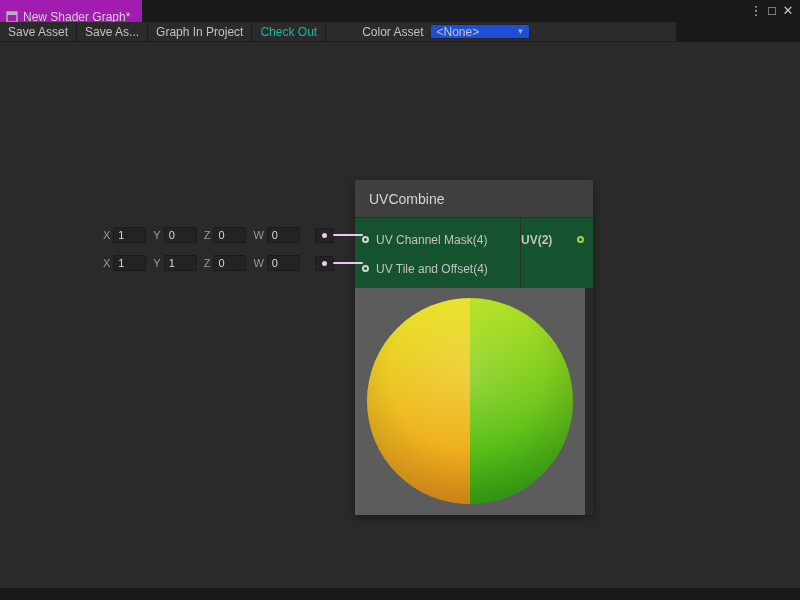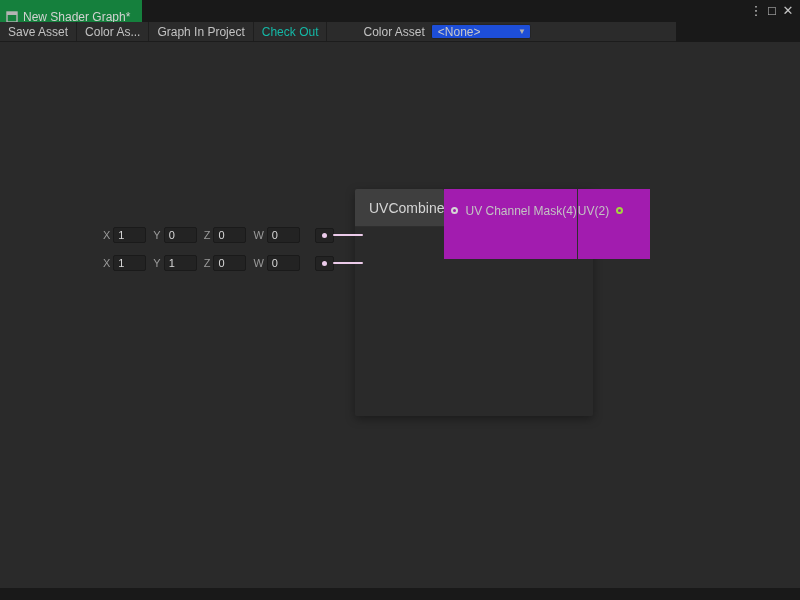--- a/index.html
+++ b/index.html
@@ -4,21 +4,21 @@
 <style>
   * { margin:0; padding:0; box-sizing:border-box; }
   html,body { width:800px; height:600px; overflow:hidden; background:#191919;
               font-family:"Liberation Sans","DejaVu Sans",sans-serif; }
   .stage { position:relative; width:800px; height:600px; }
 
   
   .titlebar { position:absolute; top:0; left:0; width:800px; height:22px;
               background:#191919; display:flex; align-items:stretch; }
   .tab { display:flex; align-items:center; gap:5px; padding:12px 12px 0 6px;
-         background:#15803d; color:#d2d2d2; font-size:12px; }
+         background:#a21caf; color:#d2d2d2; font-size:12px; }
   .tab-icon { width:12px; height:12px; display:inline-block; }
   .win-controls { margin-left:auto; display:flex; align-items:center; padding-right:4px; }
   .win-btn { width:16px; text-align:center; color:#c4c4c4; font-size:13px;
              line-height:22px; cursor:default; }
 
   
   .toolbar { position:absolute; top:22px; left:0; width:676px; height:20px;
              background:#2b2b2b; display:flex; align-items:stretch;
              border-bottom:1px solid #1c1c1c; font-size:12px; color:#c2c2c2; }
   .tbtn { display:flex; align-items:center; padding:0 8px; border-right:1px solid #1e1e1e; }
@@ -29,36 +29,36 @@
   .dropdown { display:flex; align-items:center; justify-content:space-between;
               width:100px; height:15px; background:#1d4ed8; border:1px solid #242424;
               border-radius:2px; padding:0 4px 0 6px; color:#c8c8c8; }
   .dd-arrow { font-size:8px; color:#b0b0b0; }
 
   
   .canvas { position:absolute; top:42px; left:0; width:800px; height:546px; background:#2a2a2a; }
   .bottombar { position:absolute; top:588px; left:0; width:800px; height:12px; background:#191919; }
 
   
-  .node { position:absolute; left:355px; top:147px; width:238px;
-          display:flex; flex-direction:row;
+  .node { position:absolute; left:355px; top:138px; width:238px;
+          display:flex; flex-direction:column;
           box-shadow:0 3px 10px rgba(0,0,0,.35); border-radius:2px; }
   .node-header { height:38px; background:#3f3f3f; display:flex; align-items:center;
                  padding-left:14px; color:#d5d5d5; font-size:14px;
                  border-bottom:1px solid #2e2e2e; border-radius:2px 2px 0 0; }
-  .node-ports { height:70px; background:#a21caf; display:flex; }
+  .node-ports { height:70px; background:#14532d; display:flex; }
   .inputs { flex:1; padding-top:7px; }
   .port { height:29px; display:flex; align-items:center; gap:7px; padding-left:7px; }
   .plabel { color:#c3c3c3; font-size:12px; white-space:nowrap; }
   .pcircle { width:7px; height:7px; border-radius:50%; flex:none; }
   .pcircle.in { border:2px solid #d5d5d5; background:transparent; }
   .pcircle.outc { border:2px solid var(--pc,#a4d53f); background:transparent; }
   .vsep { width:1px; background:#2e2e2e; margin:0; }
   .outputs { width:72px; padding-top:7px; }
-  .port.out { justify-content:flex-start; padding-right:9px; padding-left:0; }
+  .port.out { justify-content:space-between; padding-right:9px; padding-left:0;font-weight:bold; }
 
   .node-preview { width:230px; height:227px; background:#5c5c5c; position:relative; overflow:hidden; }
   .sphere { position:absolute; left:12px; top:10px; width:206px; height:206px;
             border-radius:50%; overflow:hidden; }
   .half { position:absolute; top:0; width:50%; height:100%; }
   .half.left  { left:0; background:linear-gradient(180deg, var(--c1) 0%, var(--c2) 100%); }
   .half.right { right:0; background:linear-gradient(170deg, var(--c1) 0%, var(--c2) 100%); }
   .shade { position:absolute; inset:0; border-radius:50%;
            background:radial-gradient(circle at 48% 36%, rgba(255,255,255,.12) 0%, rgba(0,0,0,0) 45%, rgba(0,0,0,.28) 98%); }
 
@@ -91,21 +91,21 @@
     </div>
     <div class="win-controls">
       <span class="win-btn">⋮</span>
       <span class="win-btn">□</span>
       <span class="win-btn">✕</span>
     </div>
   </div>
 
   <div class="toolbar">
     <div class="tbtn">Save Asset</div>
-    <div class="tbtn">Color As...</div>
+    <div class="tbtn">Save As...</div>
     <div class="tbtn">Graph In Project</div>
     <div class="tbtn disabled">Check Out</div>
     <div class="colormode">
       <span>Color Asset</span>
       <div class="dropdown">
         <span>&lt;None&gt;</span>
         <span class="dd-arrow">▼</span>
       </div>
     </div>
   </div>
@@ -114,20 +114,24 @@
 
     <div class="node">
       <div class="node-header">
         <span>UVCombine</span>
       </div>
       <div class="node-ports">
         <div class="inputs">
           <div class="port">
             <span class="pcircle in"></span>
             <span class="plabel">UV Channel Mask(4)</span>
+          </div>
+          <div class="port">
+            <span class="pcircle in"></span>
+            <span class="plabel">UV Tile and Offset(4)</span>
           </div>
         </div>
         <div class="vsep"></div>
         <div class="outputs">
           <div class="port out">
             <span class="plabel">UV(2)</span>
             <span class="pcircle outc" style="--pc: #a4d53f;"></span>
           </div>
         </div>
       </div>

